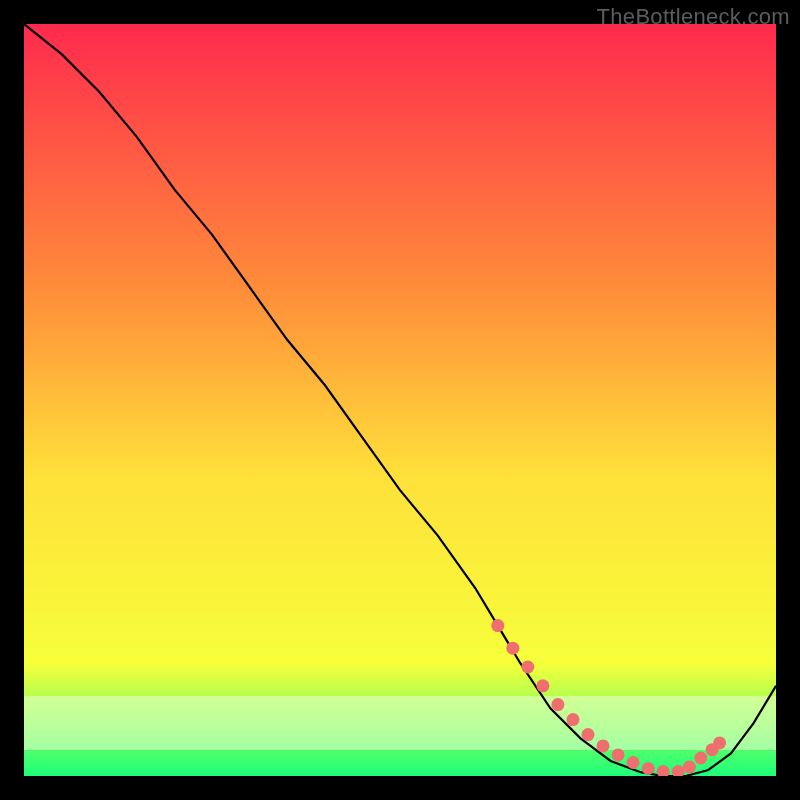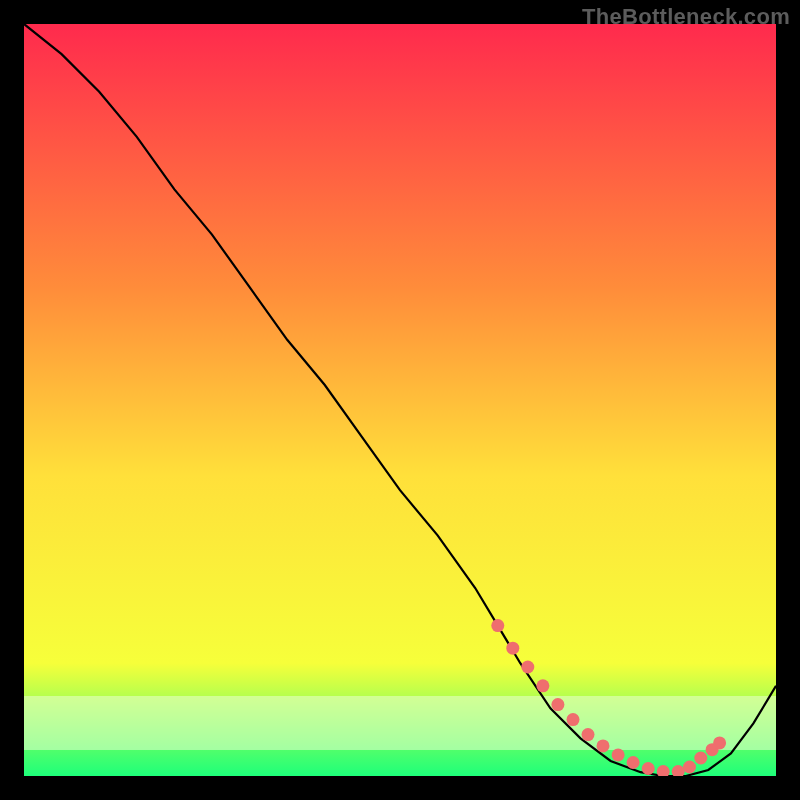--- a/index.html
+++ b/index.html
@@ -16,21 +16,21 @@
     width: 800px;
     height: 800px;
     background: #000;
   }
   .watermark {
     position: absolute;
     top: 4px;
     right: 10px;
     color: #5c5c5c;
     font-size: 22px;
-    font-weight: 700;
+    font-weight: 400;
     letter-spacing: 0.3px;
     user-select: none;
   }
   
   .plot {
     position: absolute;
     left: 24px;
     top: 24px;
     width: 752px;
     height: 752px;

